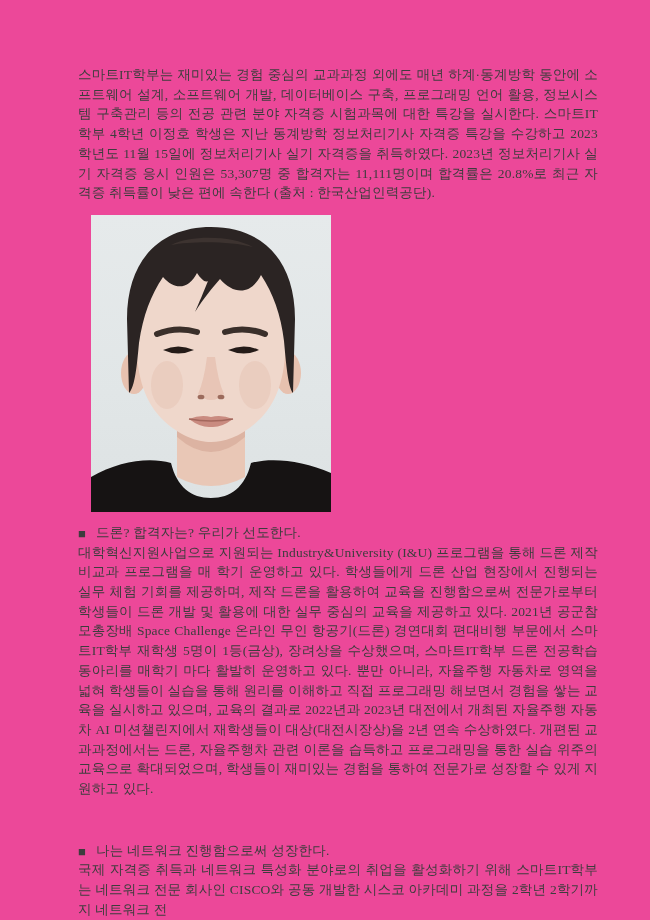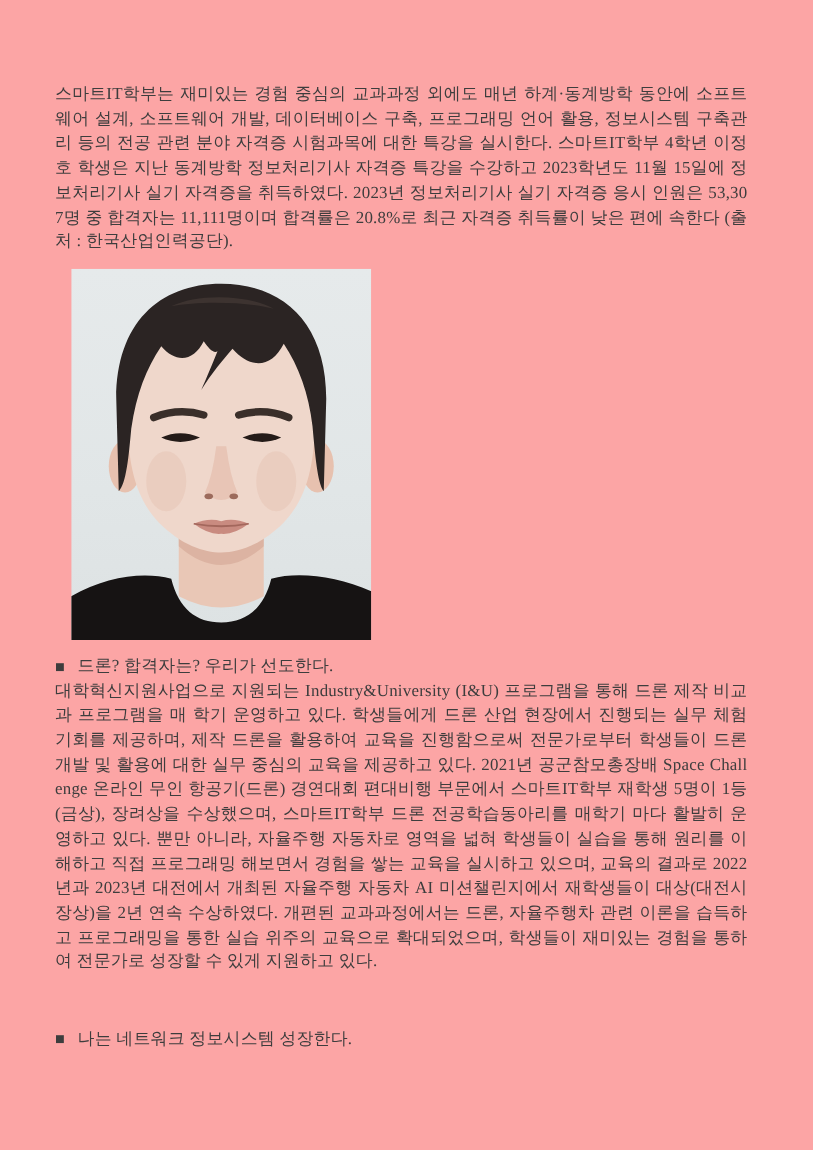--- a/index.html
+++ b/index.html
@@ -11,22 +11,22 @@
     width: 650px;
     height: 920px;
     overflow: hidden;
     font-family: "Liberation Serif", "DejaVu Serif", serif;
     color: #3d3d3d;
   }
   .page {
     box-sizing: border-box;
     width: 650px;
     height: 920px;
-    padding: 65px 52px 0 44px;
-    background: #fca5a5;
+    padding: 65px 52px 0 78px;
+    background: #ec4899;
   }
   .body-text {
     margin: 0;
     font-size: 13.5px;
     line-height: 19.7px;
     letter-spacing: 0.2px;
     text-align: justify;
     text-align-last: left;
     word-break: break-all;
   }
@@ -121,17 +121,18 @@
 
   <section class="section">
     <h2 class="section-heading">
       <span class="bullet">■</span><span>드론? 합격자는? 우리가 선도한다.</span>
     </h2>
     <p class="body-text">대학혁신지원사업으로 지원되는 Industry&amp;University (I&amp;U) 프로그램을 통해 드론 제작 비교과 프로그램을 매 학기 운영하고 있다. 학생들에게 드론 산업 현장에서 진행되는 실무 체험 기회를 제공하며, 제작 드론을 활용하여 교육을 진행함으로써 전문가로부터 학생들이 드론 개발 및 활용에 대한 실무 중심의 교육을 제공하고 있다. 2021년 공군참모총장배 Space Challenge 온라인 무인 항공기(드론) 경연대회 편대비행 부문에서 스마트IT학부 재학생 5명이 1등(금상), 장려상을 수상했으며, 스마트IT학부 드론 전공학습동아리를 매학기 마다 활발히 운영하고 있다. 뿐만 아니라, 자율주행 자동차로 영역을 넓혀 학생들이 실습을 통해 원리를 이해하고 직접 프로그래밍 해보면서 경험을 쌓는 교육을 실시하고 있으며, 교육의 결과로 2022년과 2023년 대전에서 개최된 자율주행 자동차 AI 미션챌린지에서 재학생들이 대상(대전시장상)을 2년 연속 수상하였다. 개편된 교과과정에서는 드론, 자율주행차 관련 이론을 습득하고 프로그래밍을 통한 실습 위주의 교육으로 확대되었으며, 학생들이 재미있는 경험을 통하여 전문가로 성장할 수 있게 지원하고 있다.</p>
   </section>
 
   <section class="section">
     <h2 class="section-heading">
-      <span class="bullet">■</span><span>나는 네트워크 정보시스템 성장한다.</span>
+      <span class="bullet">■</span><span>나는 네트워크 진행함으로써 성장한다.</span>
     </h2>
+    <p class="body-text">국제 자격증 취득과 네트워크 특성화 분야로의 취업을 활성화하기 위해 스마트IT학부는 네트워크 전문 회사인 CISCO와 공동 개발한 시스코 아카데미 과정을 2학년 2학기까지 네트워크 전</p>
   </section>
 
 </div>
 
 </body></html>

